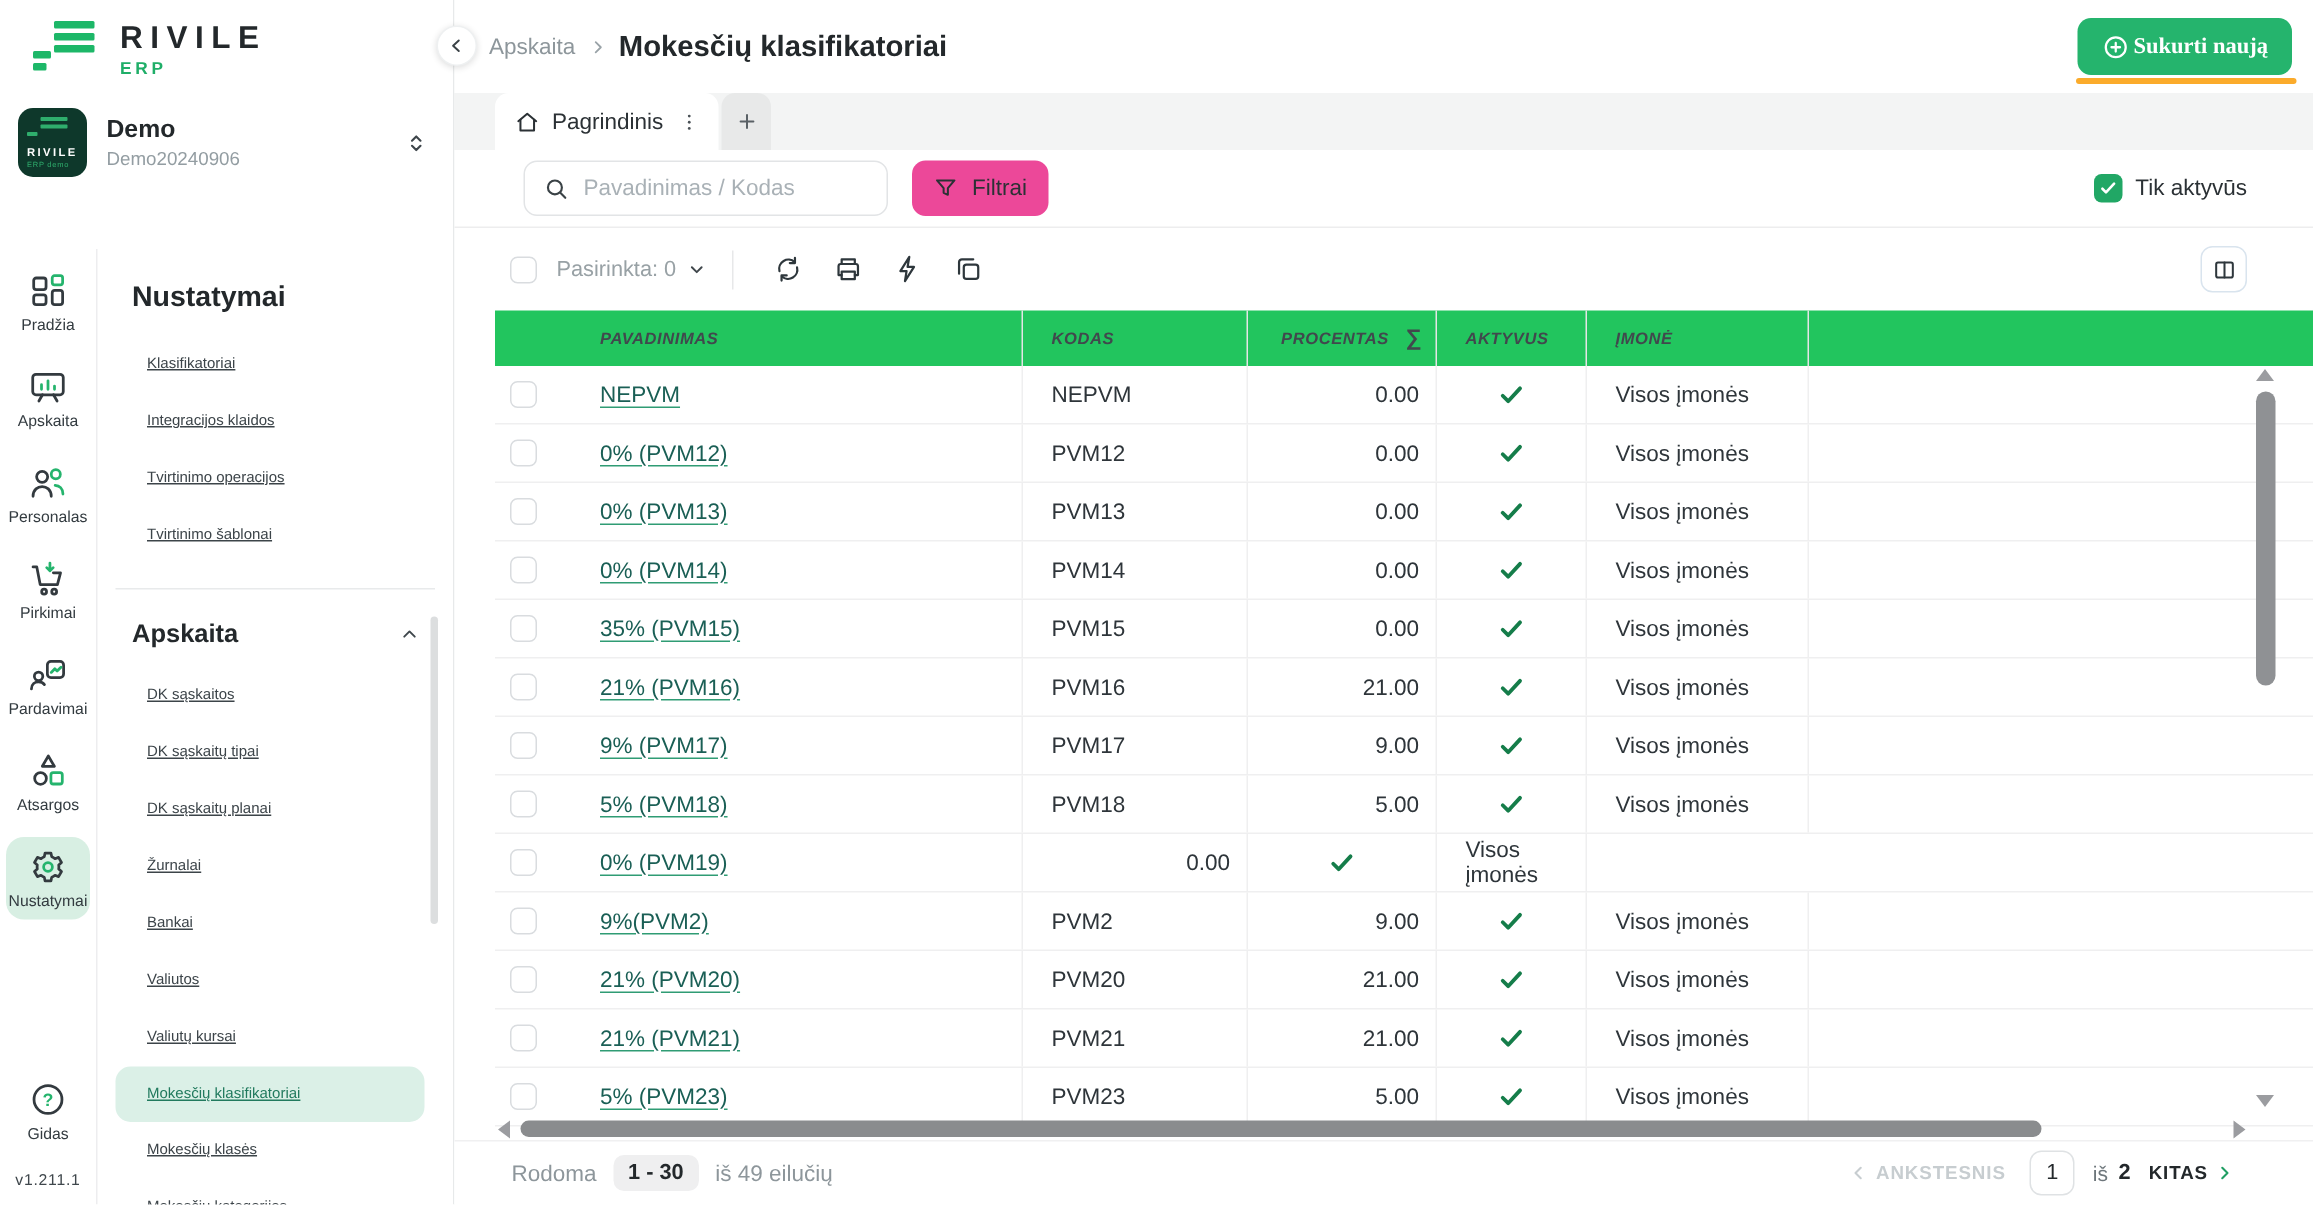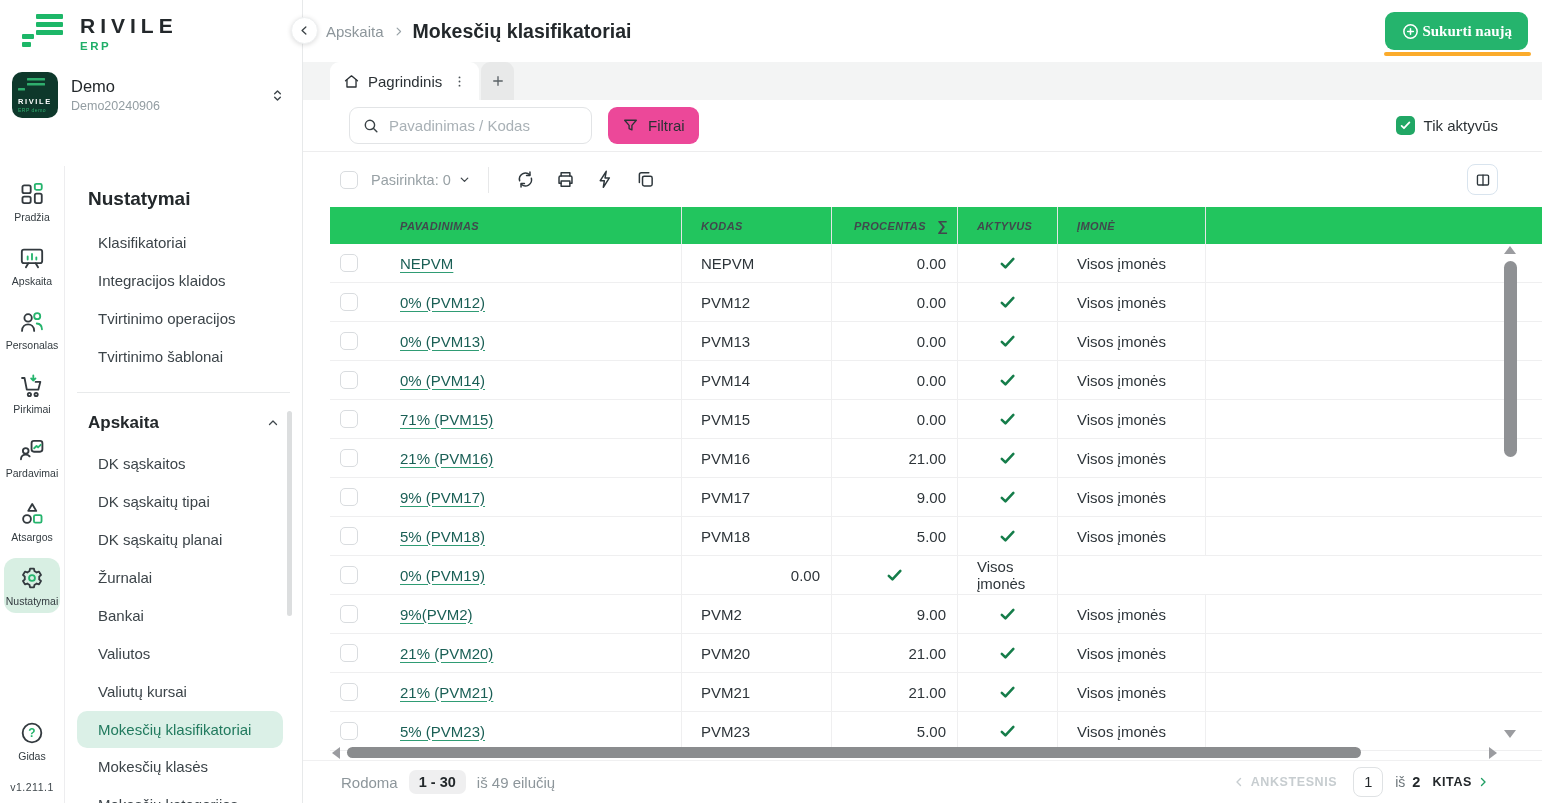--- a/index.html
+++ b/index.html
@@ -16,42 +16,42 @@
   .side-top { height:140px; padding:12px 0 0 12px; }
   .logo-row { display:flex; align-items:flex-start; gap:14px; padding-left:8px; }
   .logo-text { display:flex; flex-direction:column; margin-top:2px; }
   .logo-name { font-size:21px; font-weight:700; letter-spacing:5px; color:#23282b; }
   .logo-sub  { font-size:11.5px; font-weight:700; letter-spacing:2.5px; color:#1fae68; margin-top:2px; }
   .company-row { margin-top:20px; display:flex; align-items:center; gap:13px; padding-right:16px; }
   .company-logo { width:46px; height:46px; border-radius:10px; background:#0e382b; position:relative; overflow:hidden; flex:0 0 46px; }
   .clg-name { position:absolute; left:6px; bottom:12px; color:#fff; font-size:7.5px; font-weight:700; letter-spacing:1.6px; }
   .clg-sub  { position:absolute; left:6px; bottom:5px; color:#2fae6d; font-size:5px; letter-spacing:.5px; }
   .company-meta { flex:1; min-width:0; }
-  .company-name { font-size:16.5px; font-weight:400; color:#23282b; }
+  .company-name { font-size:16.5px; font-weight:700; color:#23282b; }
   .company-code { font-size:12.5px; color:#939da2; margin-top:3px; }
   .sort-ic { margin-left:auto; cursor:pointer; }
 
   .collapse-btn { position:absolute; left:291px; top:17px; width:27px; height:27px; border-radius:50%;
     background:#fff; border:1px solid #eef0f1; box-shadow:0 1px 5px rgba(0,0,0,.14);
     display:flex; align-items:center; justify-content:center; cursor:pointer; z-index:6; }
 
   .side-body { flex:1; display:flex; min-height:0; }
   .rail { flex:0 0 65px; width:65px; border-right:1px solid #ededef; display:flex; flex-direction:column; align-items:center; padding-top:8px; }
   .rail-item { width:56px; padding:7px 0 6px; margin-bottom:9px; display:flex; flex-direction:column; align-items:center; gap:4px; border-radius:12px; cursor:pointer; }
   .rail-item.active { background:#d8efe3; }
   .rail-lbl { font-size:10.5px; color:#333b40; }
   .rail-spacer { flex:1; }
   .rail-version { font-size:10.5px; color:#3f474c; margin:4px 0 10px; letter-spacing:.5px; }
   .ric { stroke:#333a3f; fill:none; stroke-width:1.7; stroke-linecap:round; stroke-linejoin:round; }
   .ric .g { stroke:#25b46d; }
   .ric .gq { fill:#25b46d; stroke:none; font-size:11px; font-weight:700; font-family:"Liberation Sans",sans-serif; }
 
   .menu { flex:1; padding-top:22px; position:relative; min-width:0; }
   .menu-title { font-size:19px; font-weight:700; color:#23282b; padding-left:23px; margin-bottom:14px; }
-  .menu-item { font-size:15px; color:#3c4449; height:38px; line-height:38px; padding-left:33px; cursor:pointer; white-space:nowrap; }
+  .menu-item { font-size:10px; color:#3c4449; height:38px; line-height:38px; padding-left:33px; cursor:pointer; white-space:nowrap;text-decoration:underline; }
   .menu-item.active { background:#dbf0e7; color:#217a5e; border-radius:10px; margin:0 19px 0 12px; padding-left:21px; height:37px; line-height:37px; }
   .menu-divider { border:none; border-top:1px solid #e8eaeb; margin:16px 12px 0; }
   .menu-section { display:flex; align-items:center; justify-content:space-between; padding:20px 22px 12px 23px; font-size:17px; font-weight:700; color:#23282b; cursor:pointer; }
   .menu-scroll { position:absolute; top:245px; right:10px; width:5px; height:205px; background:#dcdedf; border-radius:3px; cursor:pointer; }
 
   
   .main { flex:1; display:flex; flex-direction:column; min-width:0; position:relative; }
   .topbar { height:62px; display:flex; align-items:center; padding:0 14px 0 23px; background:#fff; position:relative; }
   .crumb { font-size:15px; color:#8d969b; cursor:pointer; }
   .crumb-sep { margin:0 9px; display:flex; }
@@ -469,21 +469,21 @@
             </svg>
           </div>
           <div class="cell-company">Visos įmonės</div>
           <div class="cell-fill"></div>
         </div>
         <div class="trow">
           <div class="cell-cb">
             <span class="cbx"></span>
           </div>
           <div class="cell-name">
-            <a>71% (PVM15)</a>
+            <a>35% (PVM15)</a>
           </div>
           <div class="cell-code">PVM15</div>
           <div class="cell-num">0.00</div>
           <div class="cell-active">
             <svg width="19" height="19" viewBox="0 0 24 24" style="stroke:#157d4a;fill:none;stroke-width:3.2;stroke-linecap:round;stroke-linejoin:round">
               <path d="m4.8 12.4 4.6 4.6L19.4 6.2"></path>
             </svg>
           </div>
           <div class="cell-company">Visos įmonės</div>
           <div class="cell-fill"></div>

